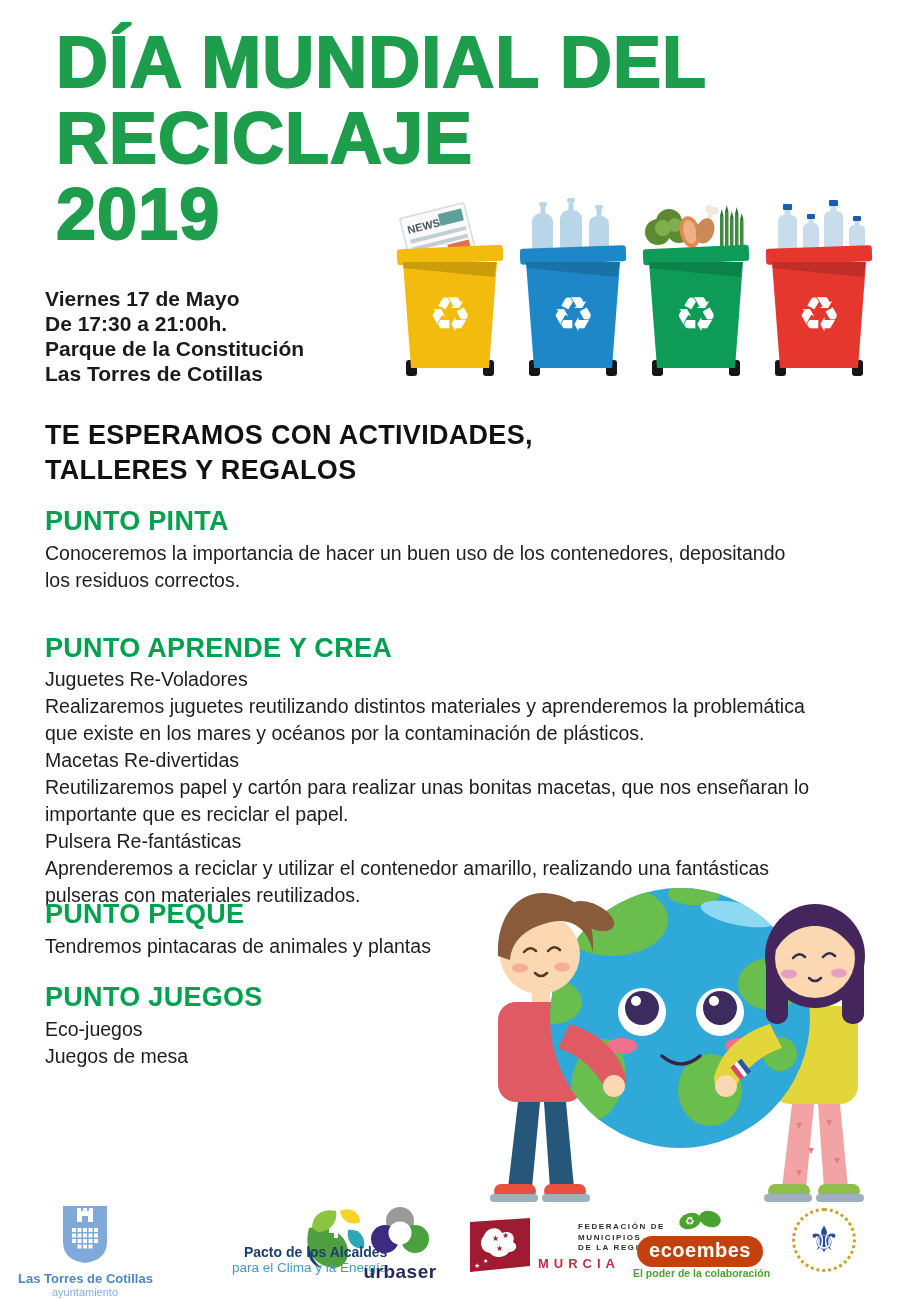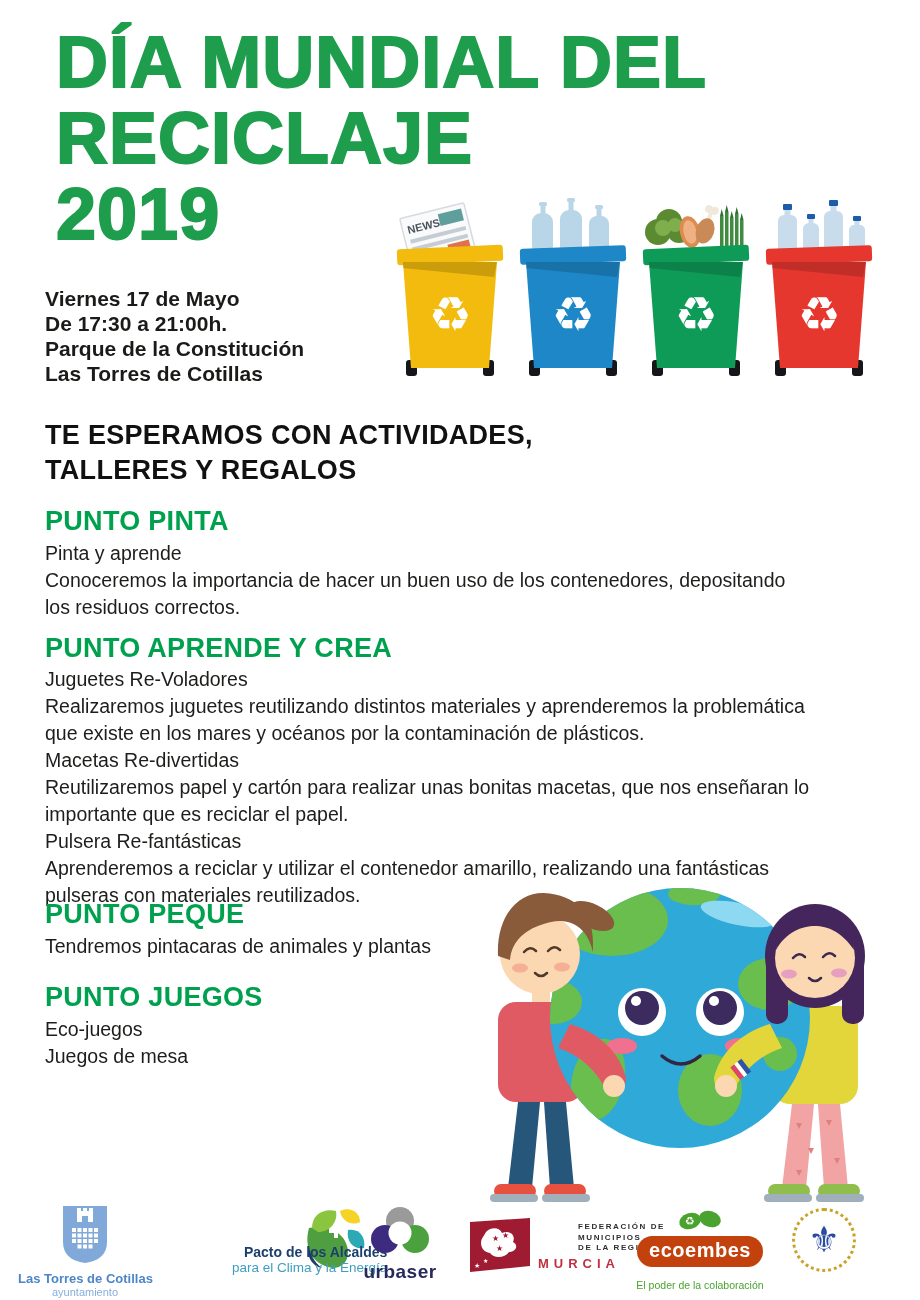--- a/index.html
+++ b/index.html
@@ -34,21 +34,21 @@
   #f-pacto .l1{font-size:14px;font-weight:bold;color:#1C3F6E;}
   #f-pacto .l2{font-size:13.5px;color:#3E9EC2;}
   #f-urb{left:354px;top:1206px;width:92px;}
   #f-urb .w{font-size:19px;font-weight:bold;color:#28295B;letter-spacing:.5px;margin-top:1px;}
   #f-fed{left:468px;top:1216px;width:170px;text-align:left;}
   #f-fed .txt{position:absolute;left:70px;top:6px;}
   #f-fed .ln{font-size:8px;font-weight:bold;letter-spacing:1.6px;color:#2F2F2F;line-height:10.5px;white-space:nowrap;padding-left:40px;}
   #f-fed .mu{font-size:13px;font-weight:bold;letter-spacing:5px;color:#C13040;margin-top:2px;}
   #f-eco{left:633px;top:1208px;width:134px;}
   #f-eco .box{display:inline-block;background:#c2410c;color:#fff;border-radius:17px;font-size:20px;font-weight:bold;padding:3px 12px 5px;letter-spacing:.5px;margin-top:-2px;}
-  #f-eco .tag{font-size:10.5px;font-weight:normal;color:#4AA32E;margin-top:12px;white-space:nowrap;}
+  #f-eco .tag{font-size:10.5px;font-weight:bold;color:#4AA32E;margin-top:0;white-space:nowrap;}
   #f-scout{left:792px;top:1208px;width:64px;height:64px;border-radius:50%;border:3px dotted #C9A227;box-sizing:border-box;display:flex;align-items:center;justify-content:center;}
   #f-scout .fl{font-size:36px;color:#2B4BA0;line-height:1;}
 </style>
 </head>
 <body>
 
 <div id="title" class="abs">
   <div>DÍA MUNDIAL DEL</div>
   <div>RECICLAJE</div>
   <div>2019</div>
@@ -177,21 +177,20 @@
   <div>Las Torres de Cotillas</div>
 </div>
 
 <div id="intro" class="abs">
   <div>TE ESPERAMOS CON ACTIVIDADES,</div>
   <div>TALLERES Y REGALOS</div>
 </div>
 
 <div id="h0" class="sec-h">PUNTO PINTA</div>
 <div id="b0" class="sec-b">
-  <div>Pinta y aprende</div>
   <div>Conoceremos la importancia de hacer un buen uso de los contenedores, depositando</div>
   <div>los residuos correctos.</div>
 </div>
 
 <div id="h1" class="sec-h">PUNTO APRENDE Y CREA</div>
 <div id="b1" class="sec-b">
   <div>Juguetes Re-Voladores</div>
   <div>Realizaremos juguetes reutilizando distintos materiales y aprenderemos la problemática</div>
   <div>que existe en los mares y océanos por la contaminación de plásticos.</div>
   <div>Macetas Re-divertidas</div>

